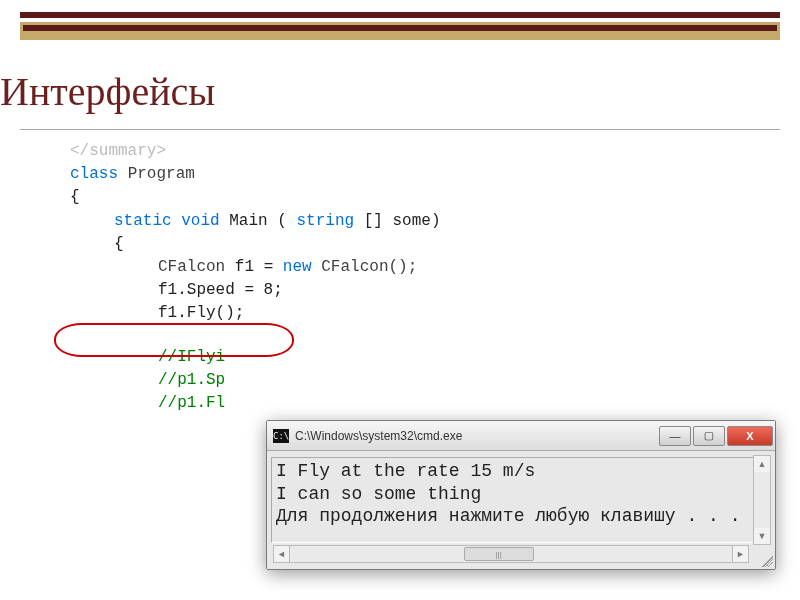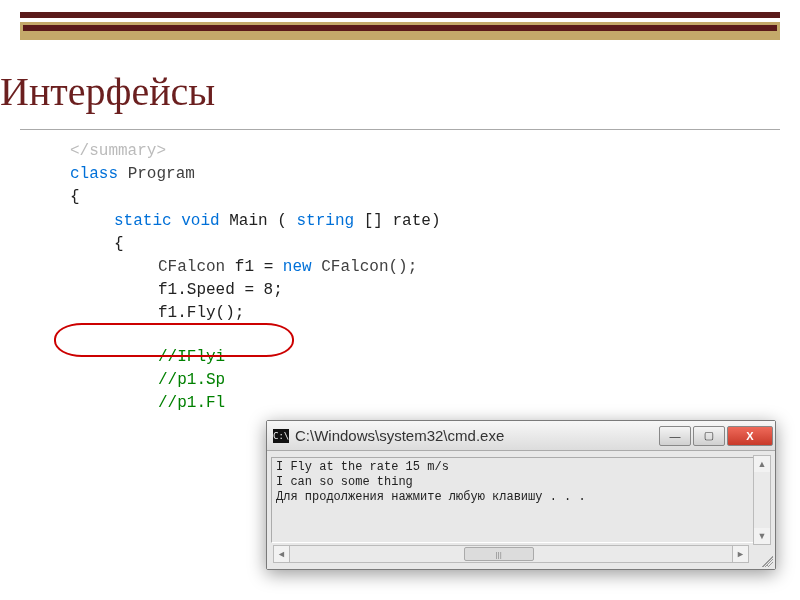--- a/index.html
+++ b/index.html
@@ -88,21 +88,21 @@
     width: 16px; height: 14px;
     background: #111;
     color: #eee;
     font-size: 9px;
     text-align: center;
     line-height: 14px;
     margin-right: 6px;
     font-family: Consolas, monospace;
   }
   .win-title {
-    font-size: 15px;
+    font-size: 12px;
     color: #333;
     flex: 1;
   }
   .win-btns {
     display: flex;
     gap: 2px;
     margin-right: 2px;
   }
   .win-btn {
     width: 32px; height: 20px;
@@ -121,21 +121,21 @@
     font-weight: bold;
     width: 46px;
   }
   .console-body {
     background: #e8e8e8;
     padding: 6px 4px 4px 4px;
   }
   .console-text {
     background: #e8e8e8;
     font-family: Consolas, "Courier New", monospace;
-    font-size: 12px;
+    font-size: 18px;
     color: #222;
     line-height: 1.25;
     padding: 2px 4px 6px 4px;
     height: 86px;
     border: 1px inset #fff;
     border-right: none;
     white-space: pre;
     overflow: hidden;
   }
   .vscroll {
@@ -217,21 +217,21 @@
   </div>
   <div>{</div>
   <div style="padding-left:44px">
     <span class="kw">static</span>
     <span> </span>
     <span class="kw">void</span>
     <span> </span>
     <span>Main</span>
     <span>(</span>
     <span class="kw">string</span>
-    <span>[] rate)</span>
+    <span>[] some)</span>
   </div>
   <div style="padding-left:44px">{</div>
   <div style="padding-left:88px">
     <span class="type">CFalcon</span>
     <span> f1 = </span>
     <span class="kw">new</span>
     <span class="type"> CFalcon();</span>
   </div>
   <div style="padding-left:88px">f1.Speed = 8;</div>
   <div style="padding-left:88px">f1.Fly();</div>

